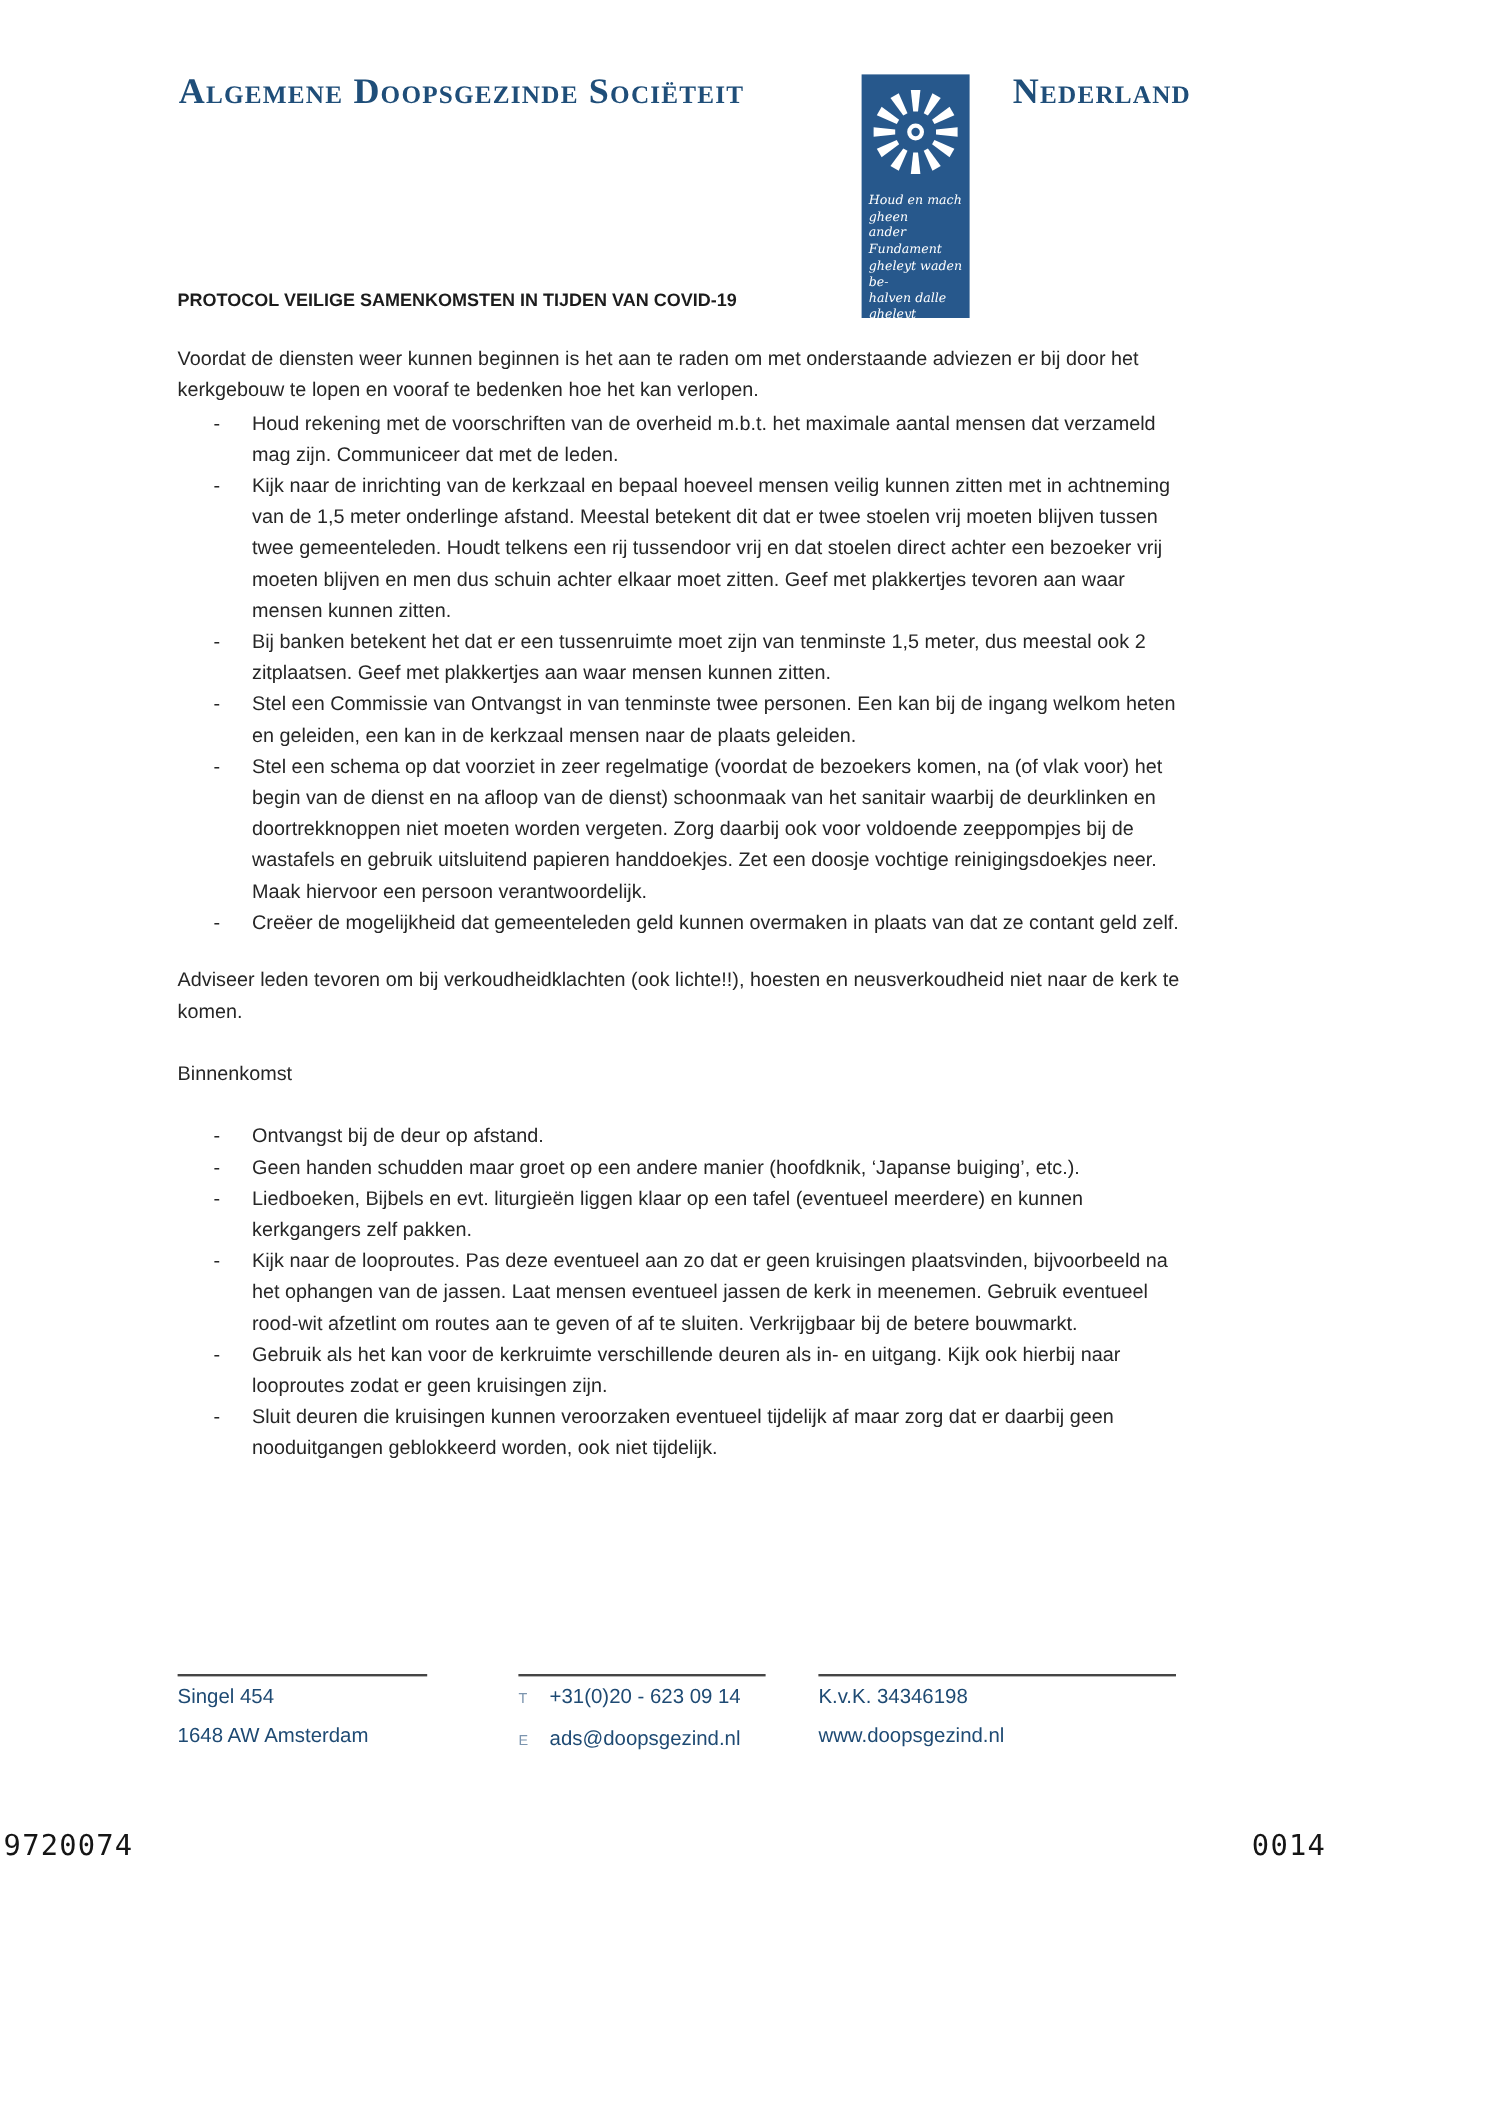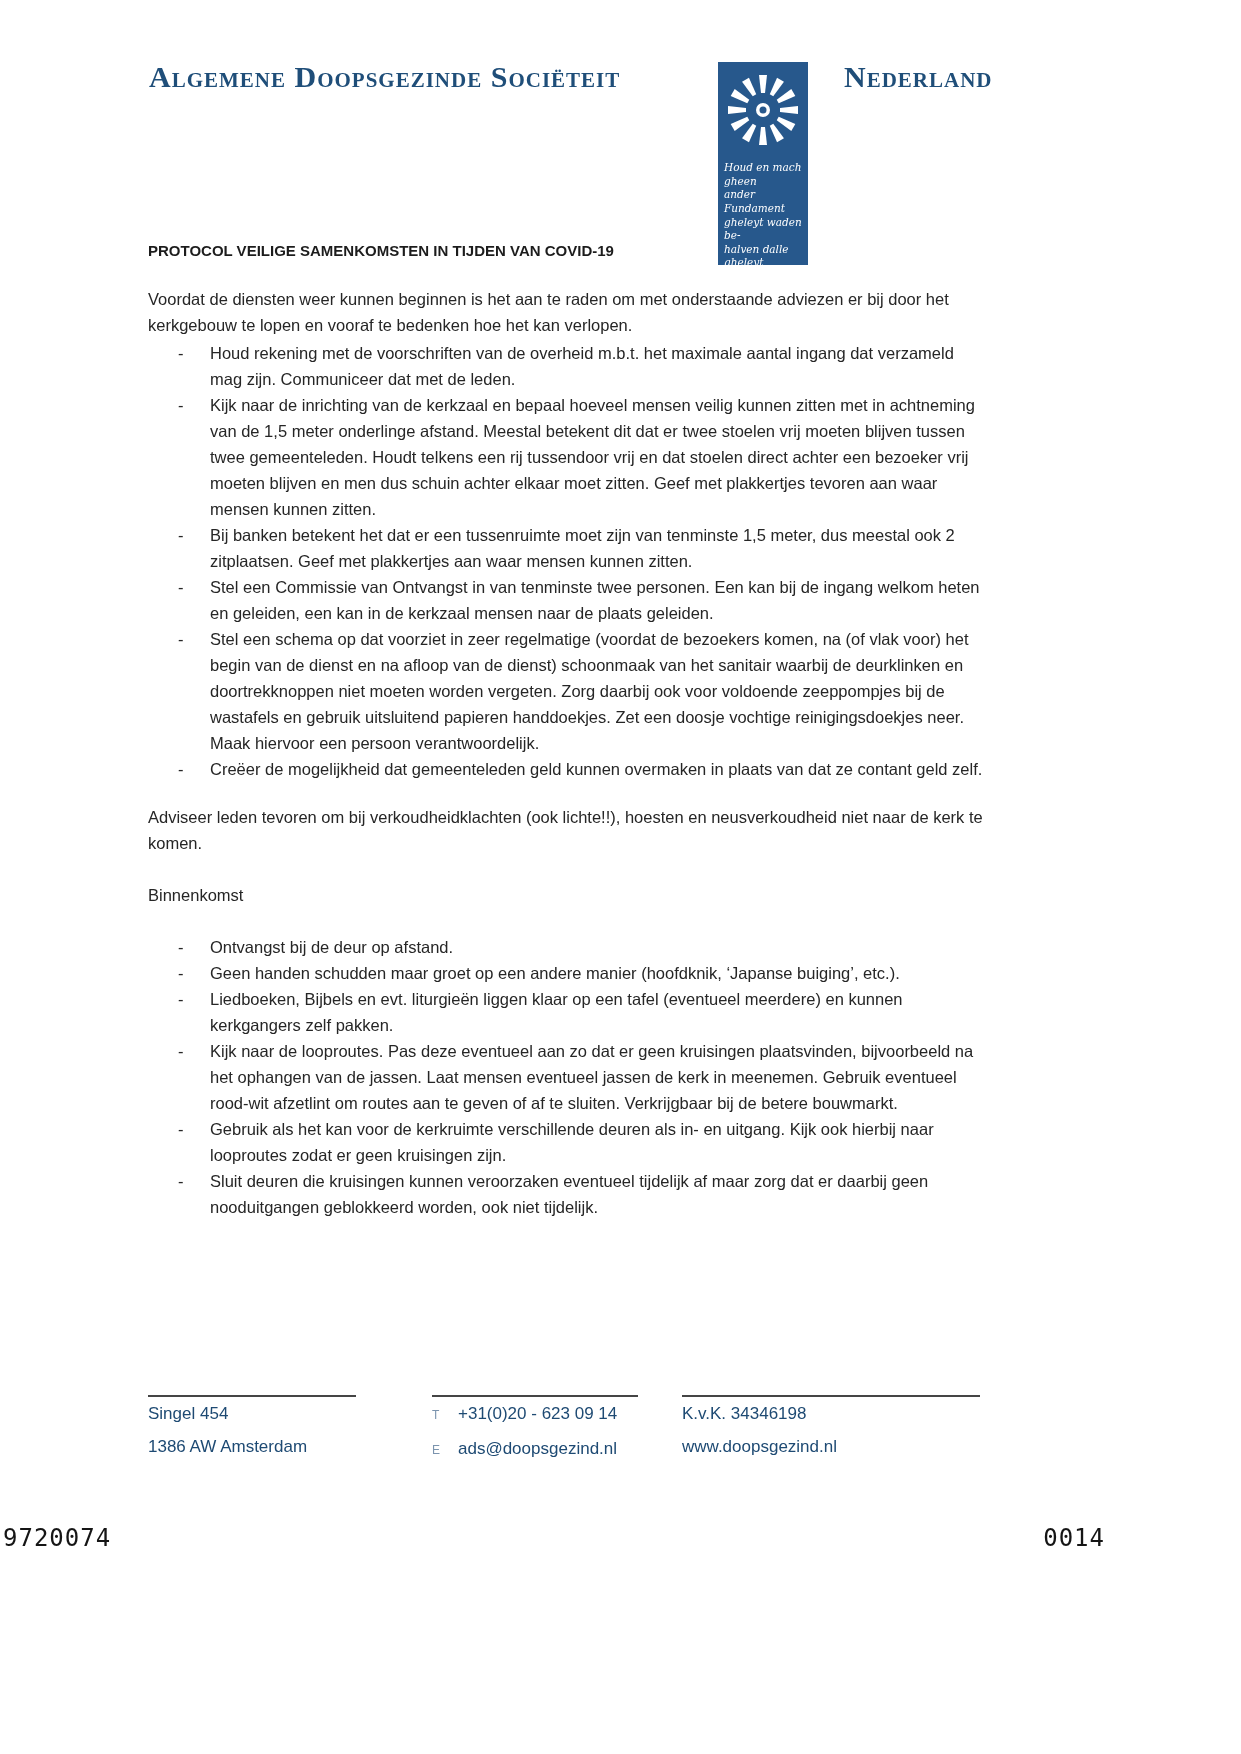--- a/index.html
+++ b/index.html
@@ -103,21 +103,21 @@
   <main class="content">
     <h1 class="doc-title">PROTOCOL VEILIGE SAMENKOMSTEN IN TIJDEN VAN COVID-19</h1>
 
 
     <p class="para">Voordat de diensten weer kunnen beginnen is het aan te raden om met onderstaande adviezen er bij door het kerkgebouw te lopen en vooraf te bedenken hoe het kan verlopen.</p>
 
     <ul class="bullets first">
 
         <li class="bullet">
           <span class="dash">-</span>
-          <span class="btext">Houd rekening met de voorschriften van de overheid m.b.t. het maximale aantal ingang dat verzameld mag zijn. Communiceer dat met de leden.</span>
+          <span class="btext">Houd rekening met de voorschriften van de overheid m.b.t. het maximale aantal mensen dat verzameld mag zijn. Communiceer dat met de leden.</span>
         </li>
 
         <li class="bullet">
           <span class="dash">-</span>
           <span class="btext">Kijk naar de inrichting van de kerkzaal en bepaal hoeveel mensen veilig kunnen zitten met in achtneming van de 1,5 meter onderlinge afstand. Meestal betekent dit dat er twee stoelen vrij moeten blijven tussen twee gemeenteleden. Houdt telkens een rij tussendoor vrij  en dat stoelen direct achter een bezoeker vrij moeten blijven en men dus schuin achter elkaar moet zitten. Geef met plakkertjes tevoren aan waar mensen kunnen zitten.</span>
         </li>
 
         <li class="bullet">
           <span class="dash">-</span>
           <span class="btext">Bij banken betekent het dat er een tussenruimte moet zijn van tenminste 1,5 meter, dus meestal ook 2 zitplaatsen. Geef met plakkertjes aan waar mensen kunnen zitten.</span>
@@ -174,21 +174,21 @@
           <span class="dash">-</span>
           <span class="btext">Sluit deuren die kruisingen kunnen veroorzaken eventueel tijdelijk af maar zorg dat er daarbij geen nooduitgangen geblokkeerd worden, ook niet tijdelijk.</span>
         </li>
       </ul>
   </main>
 
   <div class="footer-col fcol1">
 
       <div class="frow">Singel 454</div>
 
-      <div class="frow">1386 AW Amsterdam</div>
+      <div class="frow">1648 AW Amsterdam</div>
     </div>
 
   <div class="footer-col fcol2">
 
       <div class="contact-line">
         <span class="contact-label">T</span>
         <span class="contact-value">+31(0)20 - 623 09 14</span>
       </div>
 
       <div class="contact-line">

